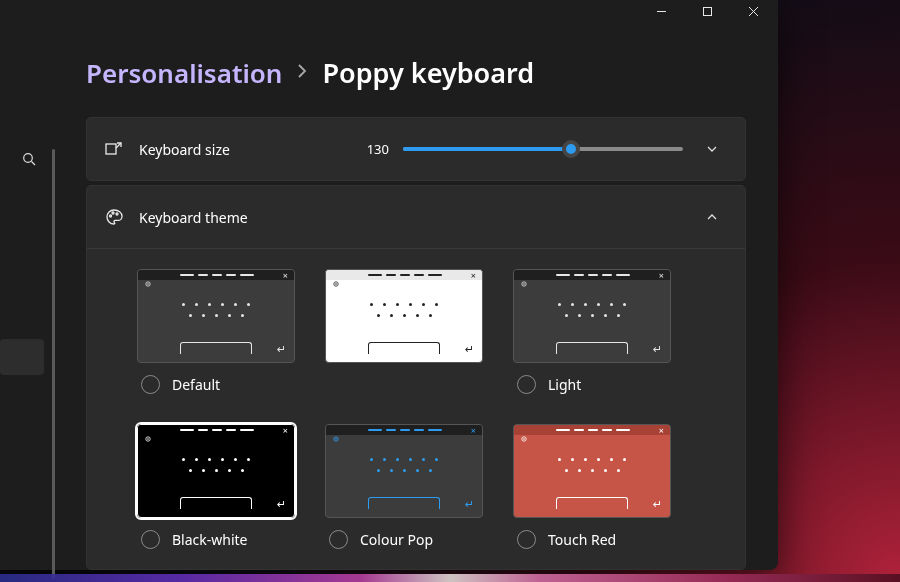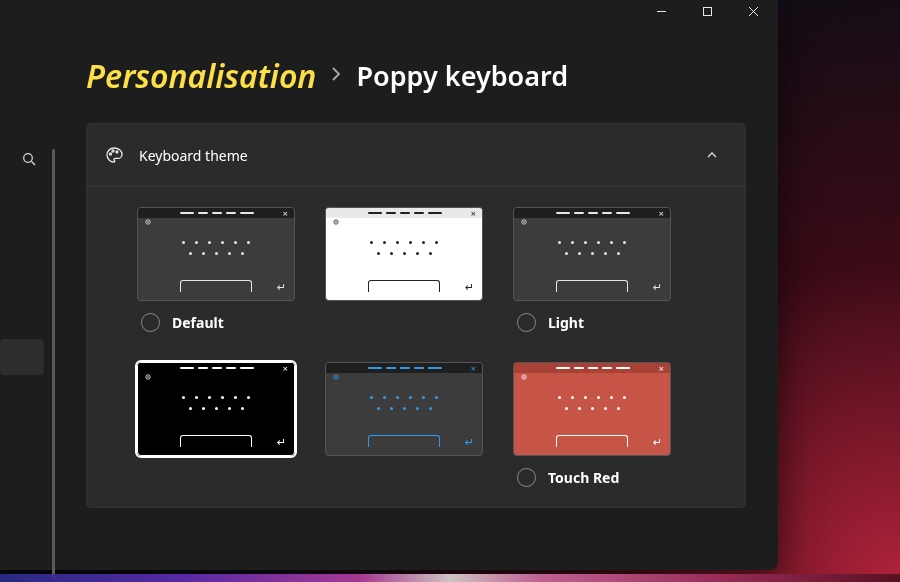--- a/index.html
+++ b/index.html
@@ -18,21 +18,21 @@
   .titlebar { height: 22px; display: flex; justify-content: flex-end; align-items: center; padding-right: 2px; }
   .titlebtn { width: 46px; height: 22px; display:flex; align-items:center; justify-content:center; color:#ddd; cursor:default;}
   .titlebtn svg { stroke:#e8e8e8; fill:none; }
   .body { flex:1; display:flex; position:relative; }
   .sidebar { width:50px; position:relative; }
   .search-icn { position:absolute; left:22px; top:128px; color:#ddd; }
   .sb-active { position:absolute; left:0; top:317px; width:44px; height:36px; background:#2d2d2d; border-radius:4px;}
   .sb-accent { position:absolute; left:52px; top:127px; width:3px; height:430px; background:#5a5a5a; border-radius:2px;}
   .content { flex:1; padding: 32px 0 0 36px; overflow:hidden; position:relative;}
   .breadcrumb { display:flex; align-items:center; gap:14px; margin-bottom:26px;}
-  .bc-parent { font-size:32px; font-weight:600; color:#fde047; cursor:pointer;font-style:italic;}
+  .bc-parent { font-size:26px; font-weight:600; color:#c4b5fd; cursor:pointer;}
   .bc-chev { color:#a9a9a9; }
   .bc-current { font-size:27px; font-weight:600; color:#fff;}
   .cards { display:flex; flex-direction:column; gap:4px; width:660px; }
   .card { background:#2b2b2b; border-radius:5px; border:1px solid #323232; }
   .card-head { display:flex; align-items:center; height:62px; padding:0 18px; }
   .head-icn { width:20px; color:#eaeaea; margin-right:14px; display:flex;}
   .head-label { font-size:14px; color:#fff; flex:0 0 auto; }
   .head-fill { flex:1; }
   .sz-val { font-size:13px; color:#fff; margin-right:14px;}
   .slider { position:relative; width:280px; height:20px; display:flex; align-items:center; margin-right:14px;}
@@ -49,21 +49,21 @@
   .kb-gear { width:8px; height:8px;}
   .kb-dashes { display:flex; gap:4px;}
   .kb-dashes span { display:block; height:2px; border-radius:1px;}
   .kb-x { font-size:9px; line-height:9px;}
   .kb-mid { flex:1; display:flex; flex-direction:column; justify-content:center; align-items:center; gap:8px;}
   .kb-row { display:flex; gap:10px;}
   .kb-row span { width:3px; height:3px; border-radius:50%;}
   .kb-bot { display:flex; align-items:flex-end; justify-content:space-between; height:18px;}
   .kb-space { width:72px; height:12px; border:1.5px solid; border-bottom:none; border-radius:3px 3px 0 0; margin:0 auto;}
   .kb-enter { font-size:11px; position:absolute; right:8px; bottom:6px;}
-  .theme-label { display:flex; align-items:center; gap:12px; padding-left:4px;font-weight:bold;}
+  .theme-label { display:flex; align-items:center; gap:12px; padding-left:4px;}
   .radio { width:19px; height:19px; border-radius:50%; border:1px solid #8a8a8a;}
   .theme-name { font-size:14px; color:#fff;}
   .taskbar-glow { position:absolute; left:0; bottom:0; width:900px; height:8px;
     background:linear-gradient(90deg,#2a2e8c,#5f2db4 20%,#b53ea0 40%,#e2d8d6 50%,#d06ba1 60%,#a02f5e 80%,#4f0e1f); opacity:.9;}
 </style>
 </head>
 <body>
 
 <div class="desktop">
   <div class="window">
@@ -105,20 +105,44 @@
           <span class="bc-chev">
             <svg width="12" height="16" viewBox="0 0 12 16">
                 <polyline points="3,2 9,8 3,14" stroke="#a9a9a9" fill="none" stroke-width="1.8"></polyline>
               </svg>
           </span>
           <span class="bc-current">Poppy keyboard</span>
         </div>
 
         <div class="cards">
 
+          <div class="card">
+            <div class="card-head">
+              <span class="head-icn">
+                <svg width="18" height="18" viewBox="0 0 18 18" stroke="#eaeaea" fill="none" stroke-width="1.3">
+                  <rect x="1" y="4" width="10" height="10"></rect>
+                    <polyline points="12,3 16,3 16,7"></polyline>
+                    <line x1="16" y1="3" x2="11" y2="8"></line>
+                </svg>
+              </span>
+              <span class="head-label">Keyboard size</span>
+              <span class="head-fill"></span>
+              <span class="sz-val">130</span>
+              <div class="slider">
+                <div class="track"></div>
+                <div class="filled" id="slider-fill" style="width: 60%;"></div>
+                <div class="thumb" id="slider-thumb" style="left: 60%;"></div>
+              </div>
+              <span class="expand-chev">
+                <svg width="14" height="14" viewBox="0 0 14 14">
+                    <polyline points="3,5 7,9 11,5" stroke="#ddd" fill="none" stroke-width="1.3"></polyline>
+                  </svg>
+              </span>
+            </div>
+          </div>
 
           <div class="card">
             <div class="card-head">
               <span class="head-icn">
                 <svg width="18" height="18" viewBox="0 0 18 18" stroke="#eaeaea" fill="none" stroke-width="1.3">
                   <path d="M9 2a7 7 0 1 0 0 14c1 0 1-1 .3-1.6-.8-.7-.2-2 .9-2H13a4 4 0 0 0 4-4C17 4.5 13.5 2 9 2z"></path>
                   <circle cx="5.5" cy="8" r="1"></circle>
                     <circle cx="8" cy="5" r="1"></circle>
                     <circle cx="12" cy="6" r="1"></circle>
                 </svg>
@@ -289,20 +313,24 @@
                           <span style="background: rgb(255, 255, 255);"></span>
                           <span style="background: rgb(255, 255, 255);"></span>
                           <span style="background: rgb(255, 255, 255);"></span>
                         </div>
                       </div>
                       <div class="kb-bot">
                         <div class="kb-space" style="border-color: rgb(255, 255, 255);"></div>
                       </div>
                       <span class="kb-enter" style="color: rgb(255, 255, 255);">↵</span>
                     </div>
+                    <div class="theme-label">
+                      <span class="radio"></span>
+                      <span class="theme-name">Black-white</span>
+                    </div>
                   </div>
                   <div class="theme">
                     <div class="kb-prev" style="background: rgb(60, 60, 60); border-color: rgb(85, 85, 85);">
                       <div class="kb-top" style="background: rgb(31, 31, 31); margin: -6px -8px 4px; padding: 3px 6px; border-radius: 3px 3px 0px 0px;">
                         <span class="kb-gear"><svg width="8" height="8" viewBox="0 0 8 8">
                             <circle cx="4" cy="4" r="2.2" stroke="#2d9cf0" fill="none" stroke-width="0.8"></circle>
                             <circle cx="4" cy="4" r="0.8" fill="#2d9cf0"></circle>
                           </svg></span>
                         <span class="kb-dashes">
                           <span style="width: 14px; background: rgb(45, 156, 240);"></span>
@@ -328,20 +356,24 @@
                           <span style="background: rgb(45, 156, 240);"></span>
                           <span style="background: rgb(45, 156, 240);"></span>
                           <span style="background: rgb(45, 156, 240);"></span>
                         </div>
                       </div>
                       <div class="kb-bot">
                         <div class="kb-space" style="border-color: rgb(45, 156, 240);"></div>
                       </div>
                       <span class="kb-enter" style="color: rgb(45, 156, 240);">↵</span>
                     </div>
+                    <div class="theme-label">
+                      <span class="radio"></span>
+                      <span class="theme-name">Colour Pop</span>
+                    </div>
                   </div>
                   <div class="theme">
                     <div class="kb-prev" style="background: rgb(198, 85, 71); border-color: rgb(85, 85, 85);">
                       <div class="kb-top" style="background: rgb(168, 66, 54); margin: -6px -8px 4px; padding: 3px 6px; border-radius: 3px 3px 0px 0px;">
                         <span class="kb-gear"><svg width="8" height="8" viewBox="0 0 8 8">
                             <circle cx="4" cy="4" r="2.2" stroke="#ffffff" fill="none" stroke-width="0.8"></circle>
                             <circle cx="4" cy="4" r="0.8" fill="#ffffff"></circle>
                           </svg></span>
                         <span class="kb-dashes">
                           <span style="width: 14px; background: rgb(255, 255, 255);"></span>

